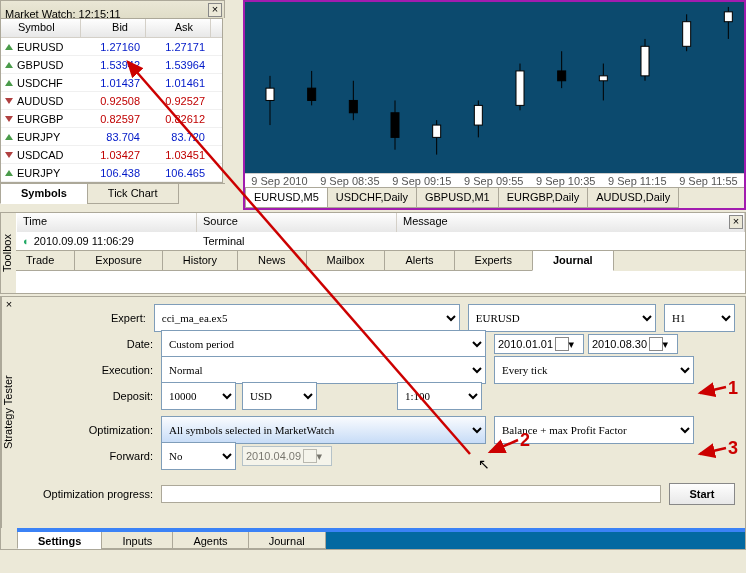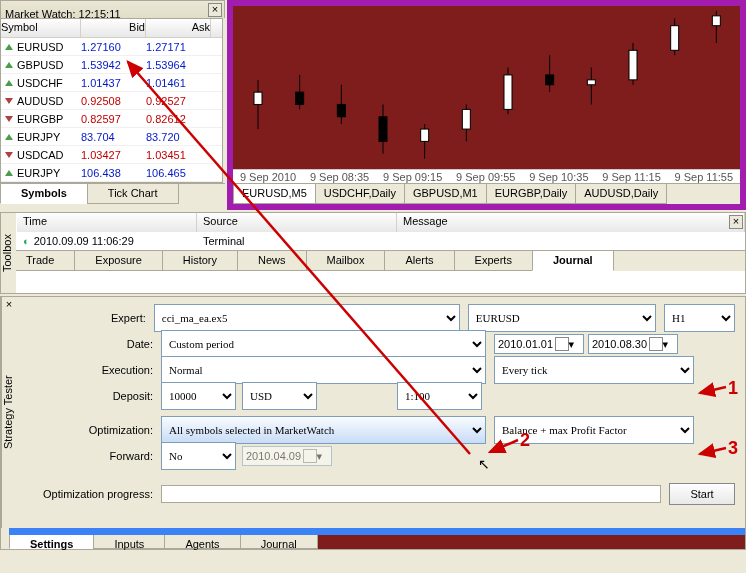--- a/index.html
+++ b/index.html
@@ -2,34 +2,34 @@
 <html><head>
 <meta charset="utf-8">
 <style>
 *{box-sizing:border-box;margin:0;padding:0;font-family:Tahoma,Arial,sans-serif;font-size:11px}
 body{background:#ece9d8;width:746px;height:573px;overflow:hidden;position:relative}
 .titlebar{background:linear-gradient(#eae7d6,#e0ddc8);height:18px;line-height:18px;padding:4px 4px;border:1px solid #aca899;border-bottom:none;position:relative}
 .closebtn{position:absolute;right:2px;top:2px;width:14px;height:14px;border:1px solid #888;background:#ece9d8;text-align:center;line-height:11px;cursor:pointer}
 .top{display:flex;height:210px}
 .mw{width:223px;border:1px solid #aca899;background:#fff}
 .mwhead{display:flex;background:linear-gradient(#fefefe,#e8e8e8);border-bottom:1px solid #d4d0c8;height:19px}
-.mwhead div{padding:2px 0;border-right:1px solid #d4d0c8}
+.mwhead div{padding:2px 17px;border-right:1px solid #d4d0c8}
 .mwhead .c1{width:80px}
 .mwhead .c2,.mwhead .c3{width:65px;text-align:right}
 .mwrow{display:flex;height:18px;align-items:center;border-bottom:1px solid #f0f0f0}
 .mwrow .c1{width:80px;padding-left:4px;display:flex;align-items:center;gap:4px}
-.mwrow .c2,.mwrow .c3{width:65px;text-align:left;padding-right:6px}
+.mwrow .c2,.mwrow .c3{width:65px;text-align:right;padding-right:6px}
 .dot-up{width:0;height:0;border-left:4px solid transparent;border-right:4px solid transparent;border-bottom:6px solid #4a9b4a}
 .dot-dn{width:0;height:0;border-left:4px solid transparent;border-right:4px solid transparent;border-top:6px solid #b04040}
 .up{color:#0018c8}
 .dn{color:#c00000}
 .tabs{display:flex;background:#ece9d8;border-top:1px solid #aca899;height:21px}
 .tab{padding:3px 20px;border:1px solid #aca899;border-top:none;background:#ece9d8;margin-right:-1px;cursor:pointer}
 .tab.active{background:#fff;font-weight:bold;border-bottom:1px solid #fff}
-.chart{flex:1;background:#7f1d1d;border:6px solid #a21caf;margin-left:2px;position:relative}
+.chart{flex:1;background:#0c4a6e;border:2px solid #a21caf;margin-left:18px;position:relative}
 .ctabs{position:absolute;bottom:0;left:0;right:0;display:flex;background:#ece9d8;border-top:1px solid #aca899;height:21px;overflow:hidden}
 .ctab{padding:3px 8px;border:1px solid #aca899;border-top:none;margin-right:-1px;cursor:pointer;white-space:nowrap}
 .ctab.active{background:#fff}
 .xaxis{position:absolute;bottom:21px;left:0;right:0;height:14px;display:flex;justify-content:space-around;font-size:9px;color:#555;background:#fff;border-top:1px solid #ccc;padding-top:1px}
 .toolbox{border:1px solid #aca899;margin-top:2px;background:#fff;position:relative}
 .vlabel{position:absolute;left:-1px;top:0;bottom:0;width:16px;background:#ece9d8;border-right:1px solid #aca899;writing-mode:vertical-rl;transform:rotate(180deg);text-align:center;font-size:11px;padding:4px 0}
 .tbhead{display:flex;background:linear-gradient(#fefefe,#e8e8e8);height:19px;margin-left:16px}
 .tbhead div{padding:2px 6px;border-right:1px solid #d4d0c8}
 .tbrow{display:flex;height:18px;margin-left:16px;align-items:center}
 .tbrow div{padding:0 6px}
@@ -45,22 +45,22 @@
 .sel-dep{width:75px}
 .sel-usd{width:75px}
 .sel-lev{width:85px}
 .sel-opt{width:325px;background:linear-gradient(#f9fbfe,#c7dcf7)}
 .sel-crit{width:200px}
 .gap{width:8px}
 .datefield{width:90px;display:inline-flex;align-items:center;border:1px solid #7f9db9;height:20px;background:#fff;padding:0 3px}
 .datefield span{flex:1}
 .cal{width:14px;height:14px;border:1px solid #888;display:inline-block;margin-left:2px}
 .progress{flex:1;height:18px;border:1px solid #aca899;background:#fff;margin-right:8px}
-.startbtn{width:66px;height:22px;border:1px solid #888;background:linear-gradient(#fefefe,#e8e8e8);font-weight:normal;cursor:pointer}
-.ttabs2{position:absolute;bottom:0;left:8px;right:0;display:flex;background:#7f1d1d;border-top:7px solid #3b82f6;height:21px}
+.startbtn{width:66px;height:22px;border:1px solid #888;background:linear-gradient(#fefefe,#e8e8e8);font-weight:bold;cursor:pointer}
+.ttabs2{position:absolute;bottom:0;left:16px;right:0;display:flex;background:#0369a1;border-top:4px solid #3b82f6;height:21px}
 .anno{position:absolute;font:bold 18px Arial;color:#c00;z-index:50}
 .arrow-svg{position:absolute;z-index:49;pointer-events:none}
 .vlabel2{position:absolute;left:0;top:0;bottom:21px;width:16px;background:#ece9d8;border-right:1px solid #aca899;writing-mode:vertical-rl;transform:rotate(180deg);text-align:center;padding:4px 0}
 .closebtn2{position:absolute;left:2px;top:2px;width:12px;height:12px;text-align:center;line-height:10px;z-index:5}
 </style>
 </head>
 <body>
 
 <div class="top">
 

